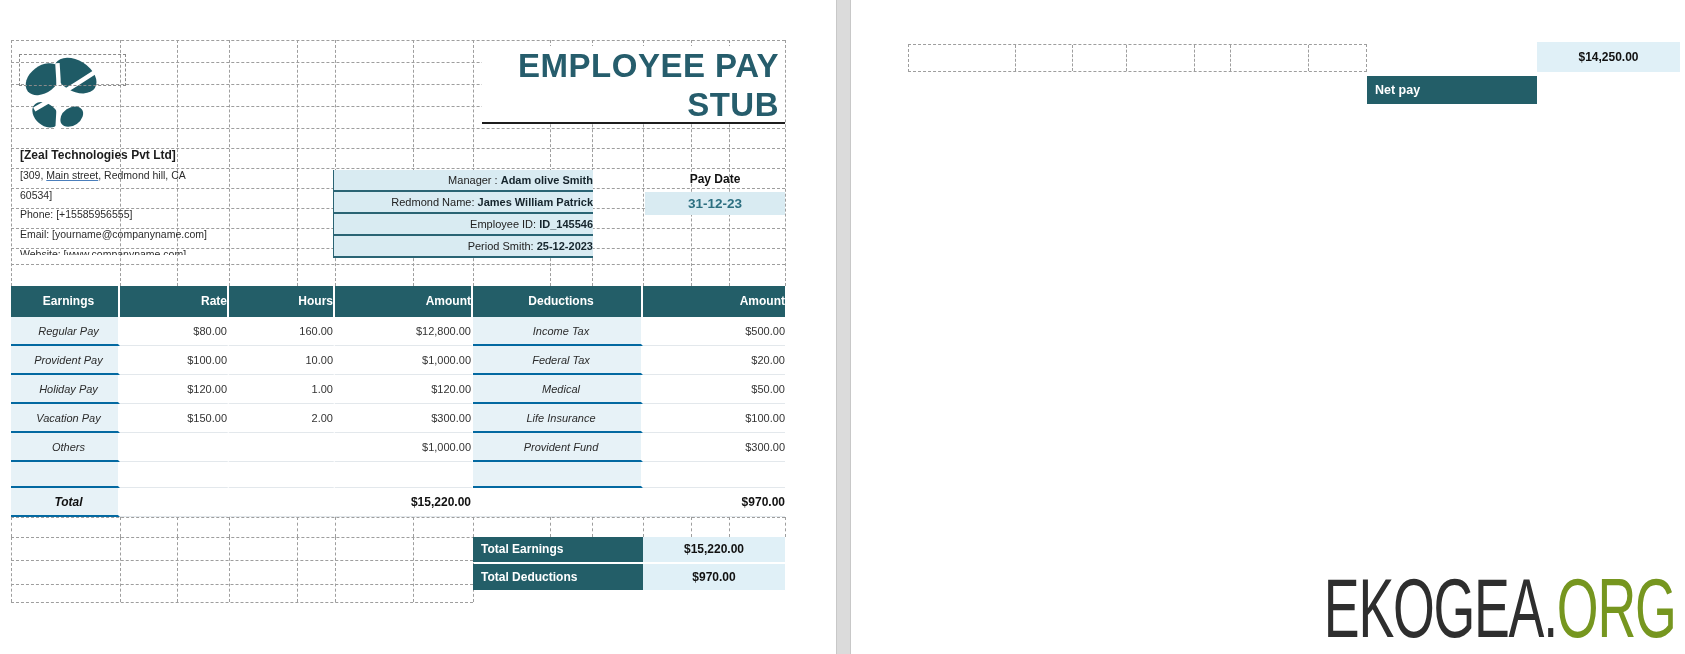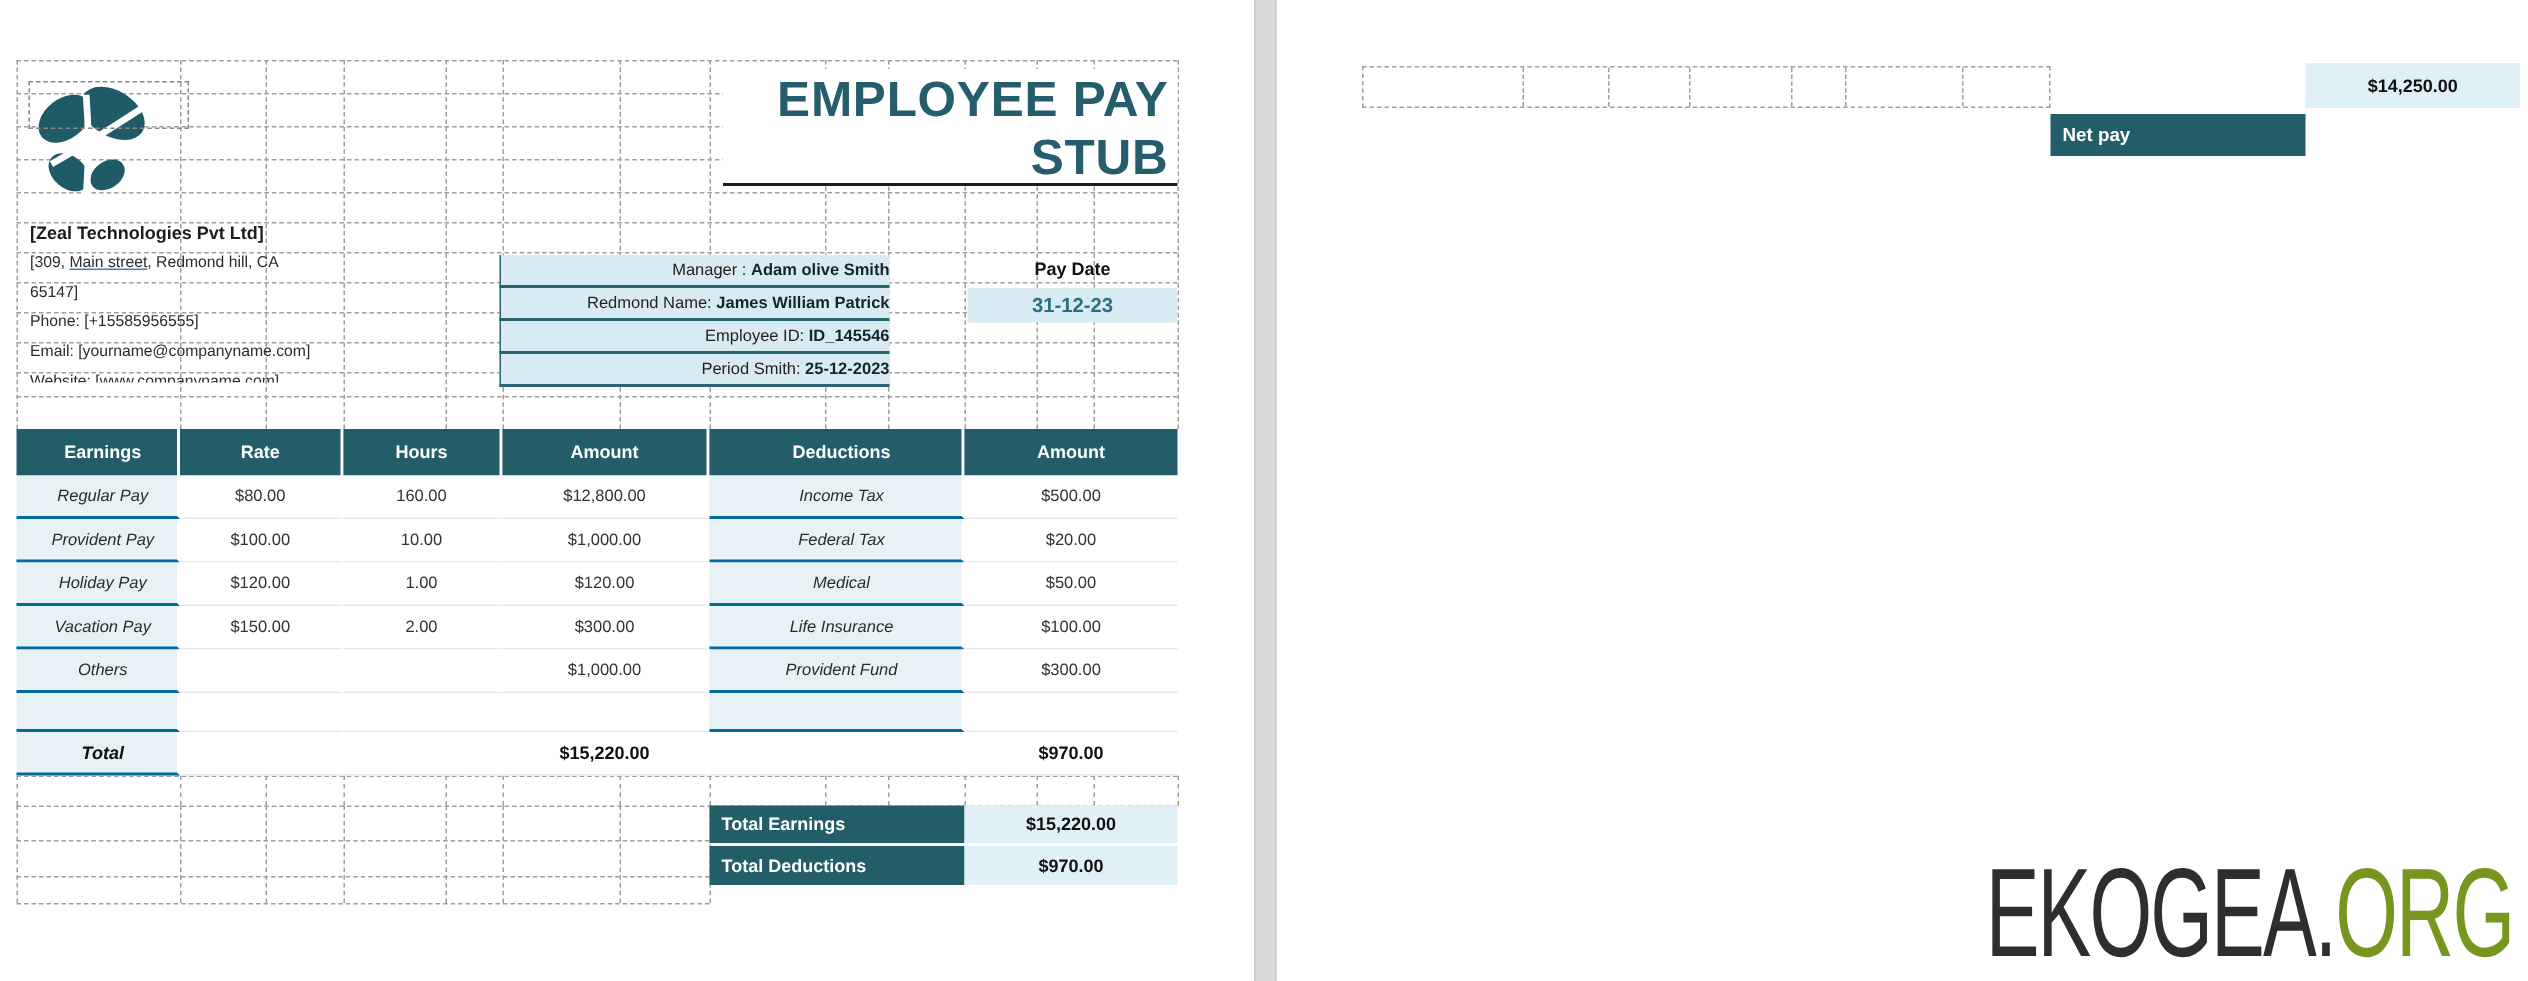--- a/index.html
+++ b/index.html
@@ -49,21 +49,21 @@
 
   
   .paytable{position:absolute;left:0;top:246px;width:774px;z-index:4;background:#fff;}
   .trow{display:flex;width:774px;box-sizing:border-box;}
   .cell{box-sizing:border-box;border-right:2px solid #fff;overflow:hidden;white-space:nowrap;}
   .cell:last-child{border-right:none;}
   .head{height:31px;background:var(--teal);color:#fff;font-size:12px;font-weight:bold;line-height:31px;}
   .body-cell{height:29px;line-height:29px;font-size:11px;color:#333;background:#fff;border-bottom:1px solid #e3e8ec;}
   .label-cell{background:var(--cell-blue);border-bottom:2px solid #0369a1;color:#2b2b2b;font-style:italic;}
   .c-left{padding-left:8px;text-align:center;}
-  .c-center{text-align:center;}
+  .c-center{text-align:right;}
   .empty-r .body-cell{height:26px;line-height:26px;}
   .total-r .body-cell{height:29px;line-height:29px;font-size:12px;font-weight:bold;color:#111;}
 
   
   .sum-label{position:absolute;left:462px;width:170px;background:var(--teal);color:#fff;
     font-size:12px;font-weight:bold;padding-left:8px;box-sizing:border-box;z-index:4;}
   .sum-value{position:absolute;left:632px;width:142px;background:var(--value-blue);
     text-align:center;font-size:12px;font-weight:bold;color:#111;z-index:4;}
   .te{top:497px;height:25px;line-height:25px;}
   .td{top:524px;height:26px;line-height:26px;}
@@ -162,21 +162,21 @@
   </div>
   <div class="logo-select"></div>
 
   <div class="title-block">
     <div>EMPLOYEE PAY</div>
     <div>STUB</div>
   </div>
 
   <div class="company co-name">[Zeal Technologies Pvt Ltd]</div>
   <div class="company co-line addr1"><span>[309, </span><span class="addr-link">Main street</span><span>, Redmond hill, CA</span></div>
-  <div class="company co-line addr2">65147]</div>
+  <div class="company co-line addr2">60534]</div>
   <div class="company co-line phone">Phone: [+15585956555]</div>
   <div class="company co-line email">Email: [yourname@companyname.com]</div>
   <div class="company co-line web-clip">Website: [www.companyname.com]</div>
 
   <div class="info-box">
     <div class="info-row"><span>Manager : </span><b>Adam olive Smith</b></div>
     <div class="info-row"><span>Redmond Name: </span><b>James William Patrick</b></div>
     <div class="info-row"><span>Employee ID: </span><b>ID_145546</b></div>
     <div class="info-row"><span>Period Smith: </span><b>25-12-2023</b></div>
   </div>

